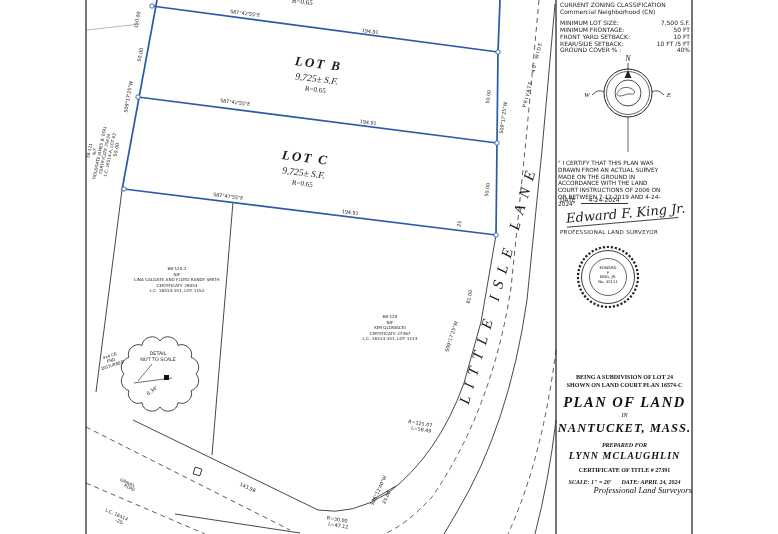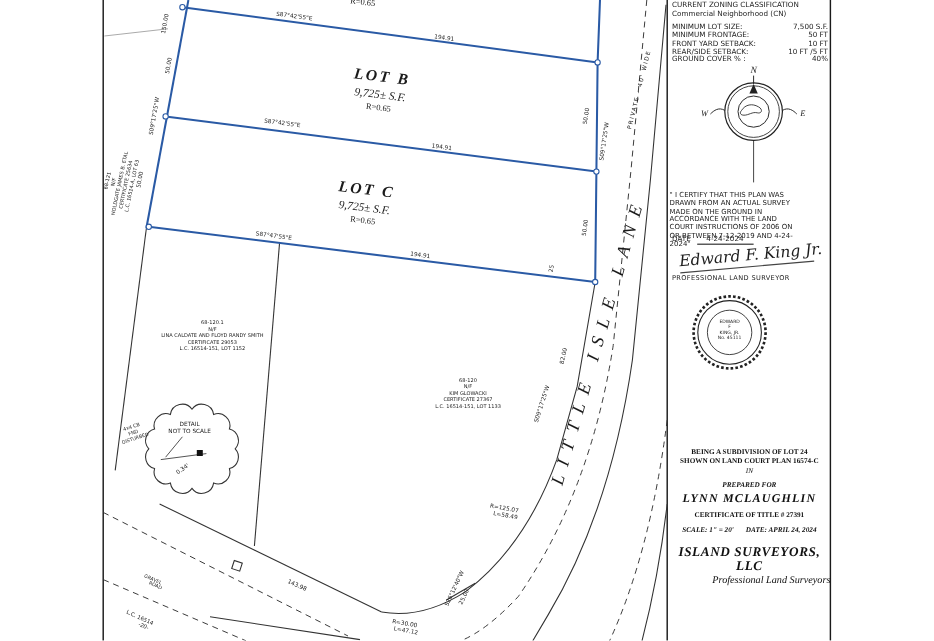--- a/index.html
+++ b/index.html
@@ -230,25 +230,26 @@
 <div class="abs cert-date">
   <span>DATE</span>
   <span class="dv">4-24-2024</span>
 </div>
 <div class="abs sig">Edward F. King Jr.</div>
 <div class="abs sigtitle">PROFESSIONAL LAND SURVEYOR</div>
 
 <div class="abs tblock">
   <div class="tb-s">BEING A SUBDIVISION OF LOT 24</div>
   <div class="tb-s">SHOWN ON LAND COURT PLAN 16574-C</div>
+  <div class="tb-title">PLAN OF LAND</div>
   <div class="tb-in">IN</div>
+  <div class="tb-place">NANTUCKET, MASS.</div>
   <div class="tb-prep">PREPARED FOR</div>
   <div class="tb-client">LYNN MCLAUGHLIN</div>
   <div class="tb-cert">CERTIFICATE OF TITLE # 27391</div>
   <div class="tb-sd">
     <span>SCALE: 1" = 20'</span>
     <span>DATE: APRIL 24, 2024</span>
   </div>
-  <div class="tb-firm">ISLAND SURVEYORS, LLC</div>
   <div class="tb-firmsub">Professional Land Surveyors</div>
 </div>
 
 </div>
 
 </body></html>

